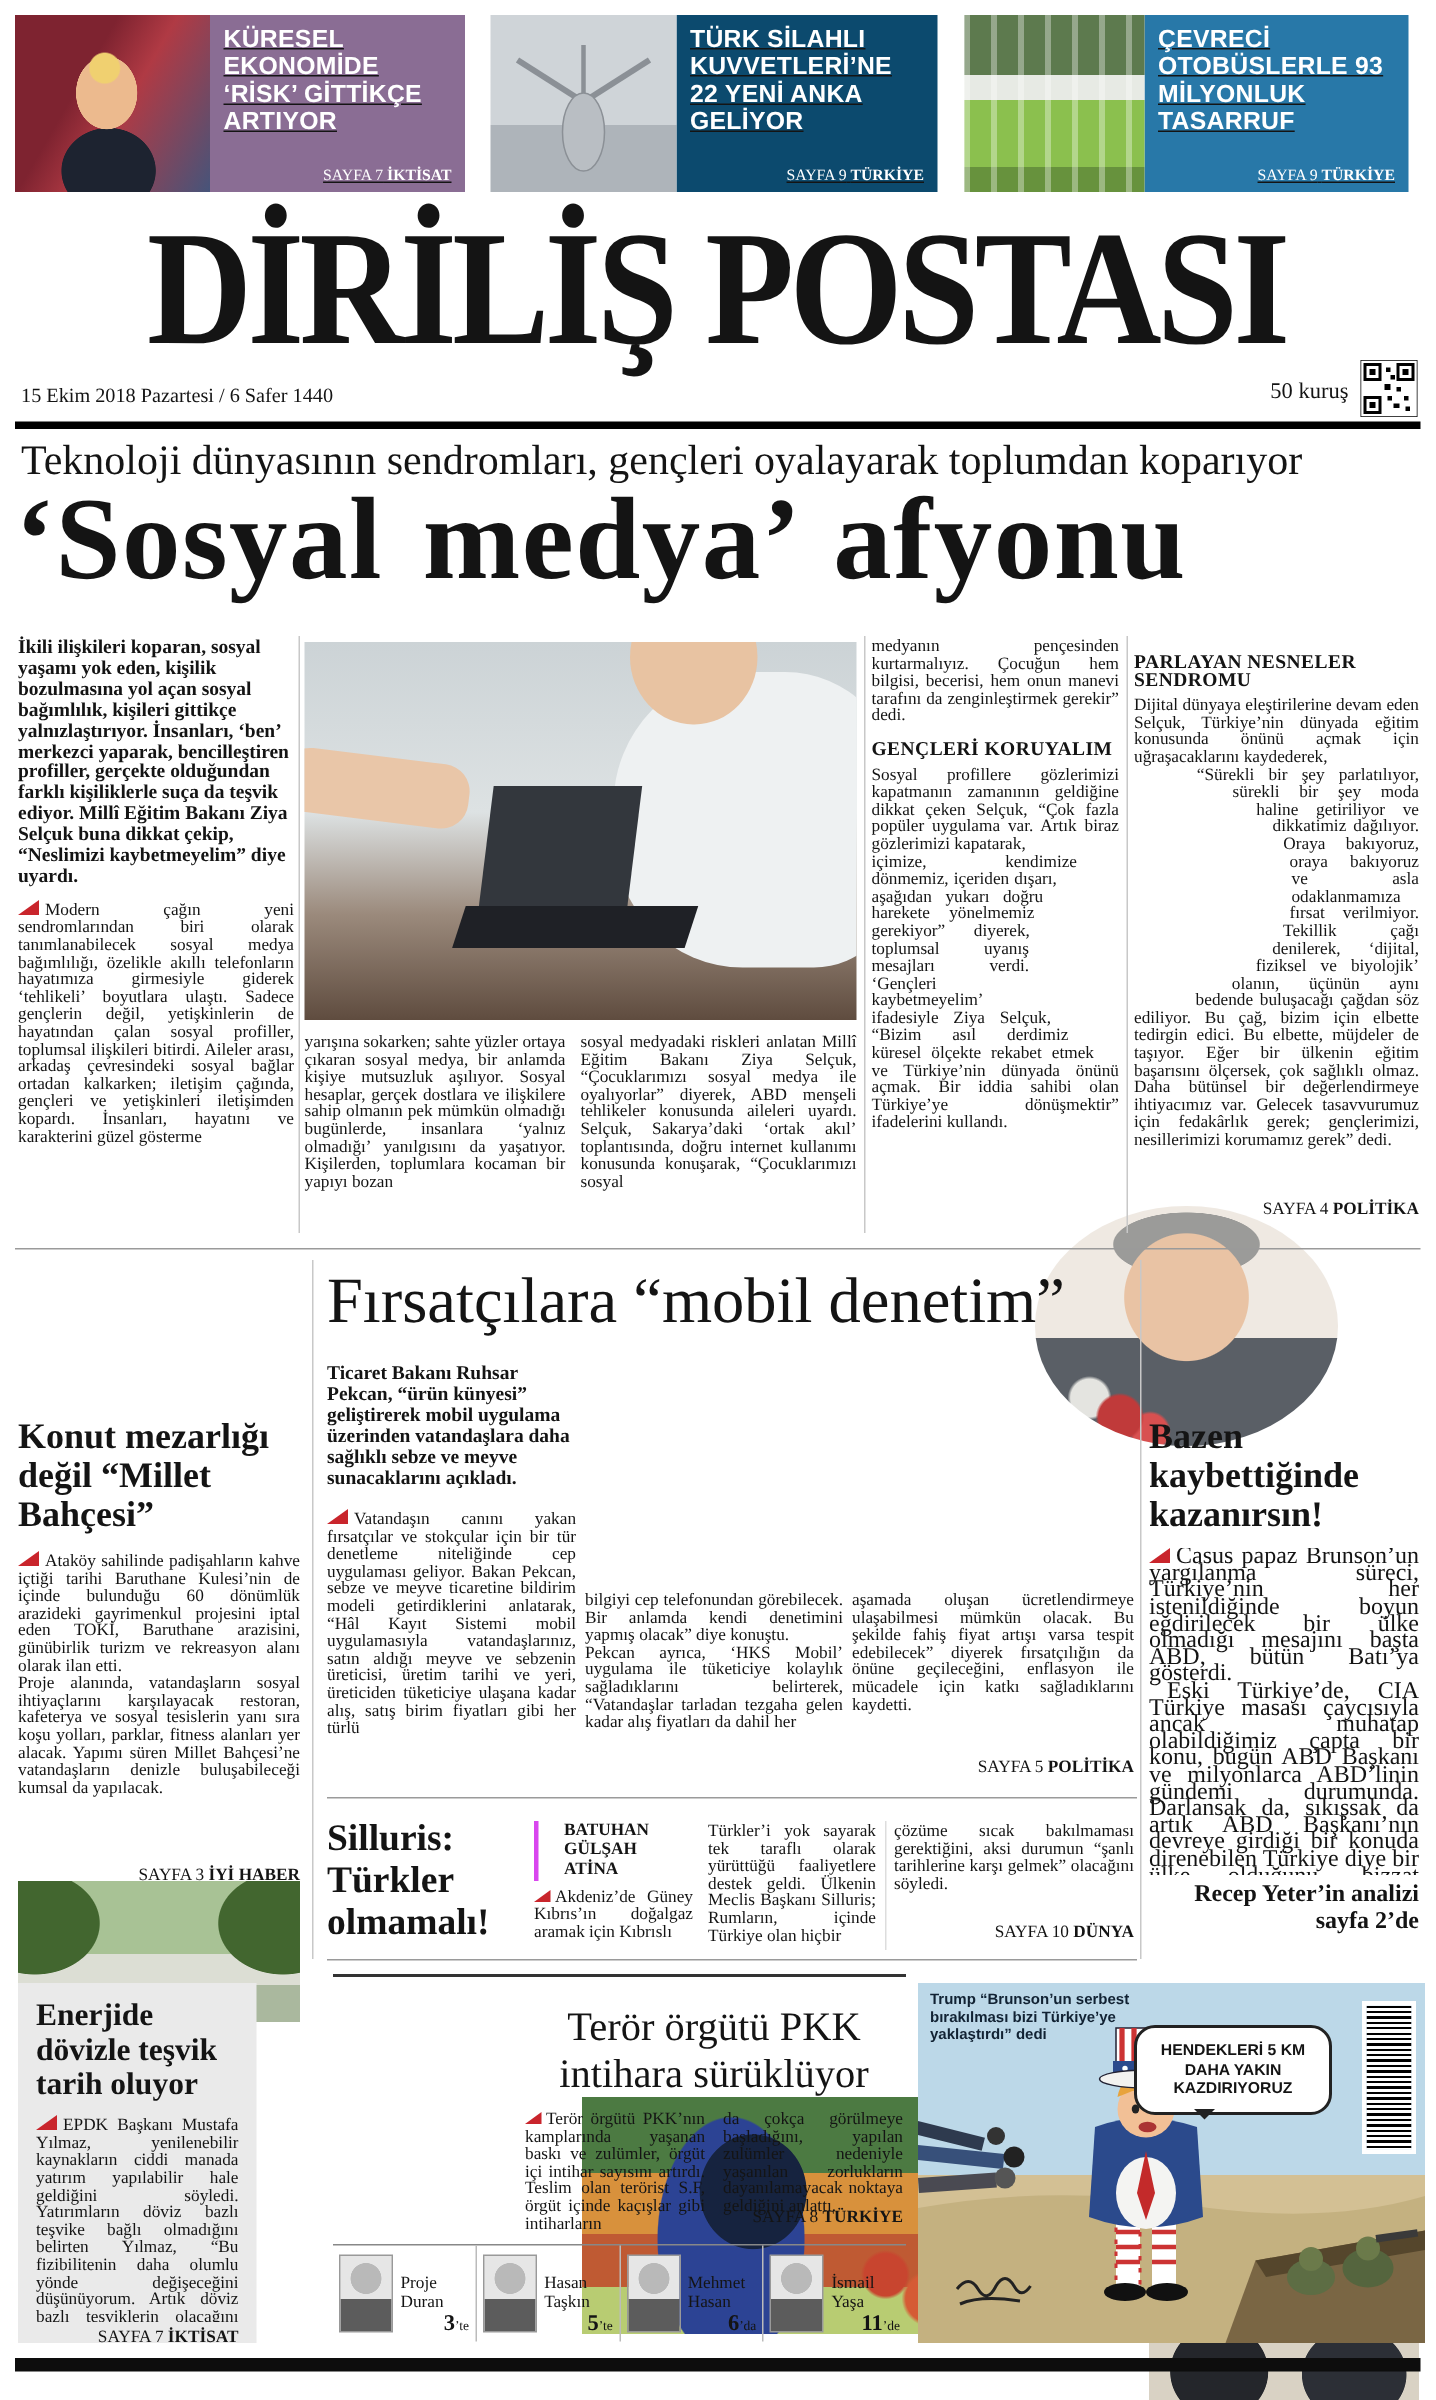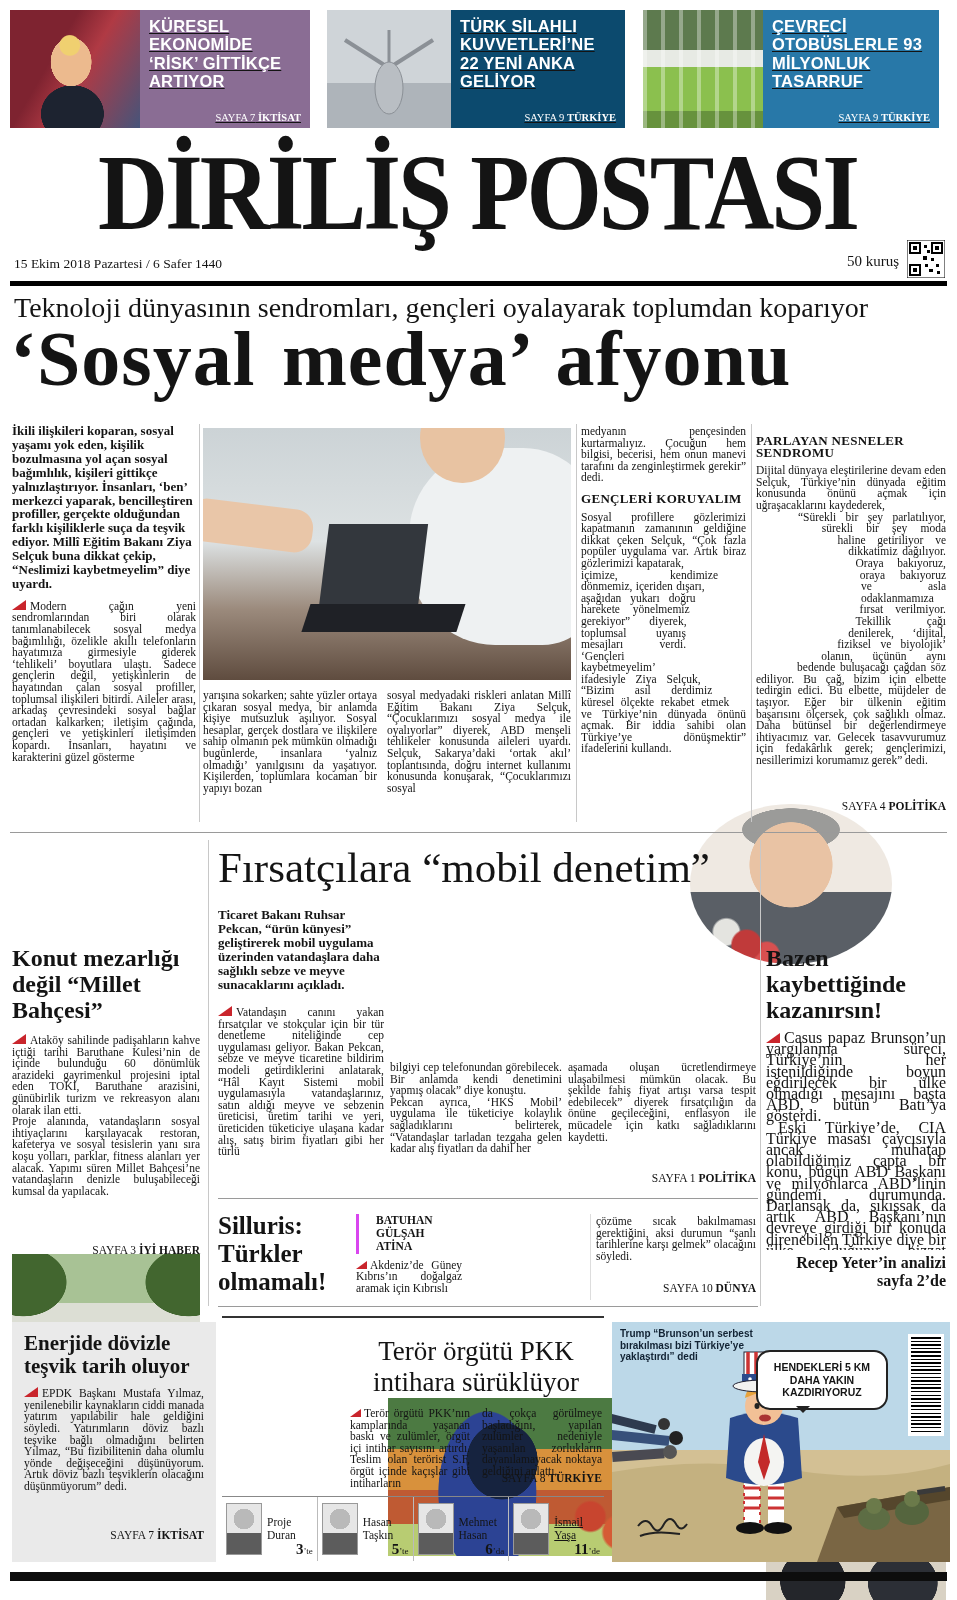--- a/index.html
+++ b/index.html
@@ -87,28 +87,28 @@
        radial-gradient(ellipse 32% 55% at 76% 82%, #2c2f36 60%, transparent 61%),
        linear-gradient(180deg,#d9d2c4 0 100%);}
 
   
   .mid-head{font-weight:bold;font-size:23px;line-height:1.08;text-align:left;}
   .mobil-head{left:218px;top:846px;width:540px;font-size:43px;line-height:1;}
   .sill-head{left:218px;top:1212px;width:132px;font-weight:bold;font-size:25px;line-height:1.12;}
   .byline{border-left:3px solid #d946ef;padding-left:17px;font-weight:bold;font-size:11.5px;line-height:1.15;text-align:left;}
 
   
-  .gray-panel{left:12px;top:1322px;width:204px;height:240px;background:#eaeaea;box-sizing:border-box;padding:10px 12px;}
+  .gray-panel{left:12px;top:1322px;width:159px;height:240px;background:#eaeaea;box-sizing:border-box;padding:10px 12px;}
   .enerji-head{font-weight:bold;font-size:21px;line-height:1.1;text-align:left;}
   .pkk-head{left:348px;top:1336px;width:256px;font-size:27px;line-height:1.15;text-align:center;}
 
   
   .colmnists{left:222px;top:1496px;width:382px;height:64px;display:flex;border-top:1px solid #888;}
   .ccell{flex:1;display:flex;align-items:center;border-right:1px solid #bbb;padding:5px 3px 5px 4px;position:relative;}
-  .ccell:last-child{border-right:none;text-decoration:underline;}
+  .ccell:last-child{border-right:none;}
   .cphoto{width:34px;height:50px;flex:none;border:1px solid #999;
      background:
        radial-gradient(circle at 50% 30%, #b9b9b9 0 26%, transparent 27%),
        linear-gradient(180deg,#e6e6e6 0 58%, #5c5c5c 58% 100%);}
   .cname{font-size:11.5px;line-height:1.1;margin-left:5px;text-align:left;}
   .cnum{position:absolute;right:4px;bottom:3px;font-weight:bold;font-size:15px;}
   .cnum span{font-weight:normal;font-size:9px;}
 
   
   .cartoon{left:612px;top:1322px;width:338px;height:240px;overflow:hidden;
@@ -261,33 +261,34 @@
   <div class="abs mobil-head">Fırsatçılara “mobil denetim”</div>
   <div class="abs ph ph-market"></div>
 
   <div class="abs col body-txt" style="left:218px;top:1006px;width:166px;height:184px;">
     <span class="tri"></span><span>Vatandaşın canını yakan fırsatçılar ve stokçular için bir tür denetleme niteliğinde cep uygulaması geliyor. Bakan Pekcan, sebze ve meyve ticaretine bildirim modeli getirdiklerini anlatarak, “Hâl Kayıt Sistemi mobil uygulamasıyla vatandaşlarınız, satın aldığı meyve ve sebzenin üreticisi, üretim tarihi ve yeri, üreticiden tüketiciye ulaşana kadar alış, satış birim fiyatları gibi her türlü</span>
   </div>
   <div class="abs col body-txt preline" style="left:390px;top:1062px;width:172px;height:128px;">bilgiyi cep telefonundan görebilecek. Bir anlamda kendi denetimini yapmış olacak” diye konuştu.
 Pekcan ayrıca, ‘HKS Mobil’ uygulama ile tüketiciye kolaylık sağladıklarını belirterek, “Vatandaşlar tarladan tezgaha gelen kadar alış fiyatları da dahil her</div>
   <div class="abs col body-txt" style="left:568px;top:1062px;width:188px;height:110px;">aşamada oluşan ücretlendirmeye ulaşabilmesi mümkün olacak. Bu şekilde fahiş fiyat artışı varsa tespit edebilecek” diyerek fırsatçılığın da önüne geçileceğini, enflasyon ile mücadele için katkı sağladıklarını kaydetti.</div>
   <div class="abs pageref" style="left:568px;top:1172px;width:188px;">
-    <span>SAYFA 1</span>
+    <span>SAYFA 5</span>
     <b>POLİTİKA</b>
   </div>
 
   <div class="hline" style="left:218px;width:540px;top:1198px;"></div>
 
   <div class="abs sill-head">Silluris: Türkler olmamalı!</div>
   <div class="abs col" style="left:356px;top:1214px;width:106px;height:88px;">
     <div class="byline">BATUHAN GÜLŞAH ATİNA</div>
     <div class="body-txt" style="margin-top:6px;">
       <span class="tri-sm"></span><span>Akdeniz’de Güney Kıbrıs’ın doğalgaz aramak için Kıbrıslı</span>
     </div>
   </div>
+  <div class="abs col body-txt" style="left:472px;top:1216px;width:112px;height:86px;">Türkler’i yok sayarak tek taraflı olarak yürüttüğü faaliyetlere destek geldi. Ülkenin Meclis Başkanı Silluris; Rumların, içinde Türkiye olan hiçbir</div>
   <div class="abs col body-txt" style="left:596px;top:1216px;width:160px;height:70px;">çözüme sıcak bakılmaması gerektiğini, aksi durumun “şanlı tarihlerine karşı gelmek” olacağını söyledi.</div>
   <div class="abs pageref" style="left:596px;top:1282px;width:160px;">
     <span>SAYFA 10</span>
     <b>DÜNYA</b>
   </div>
   <div class="vline" style="left:590px;top:1214px;height:86px;background:#ddd;"></div>
   <div class="hline" style="left:218px;width:540px;top:1306px;"></div>
 
   <div class="abs ph ph-brunson"></div>
   <div class="abs mid-head" style="left:766px;top:946px;width:180px;font-size:24px;">Bazen kaybettiğinde kazanırsın!</div>

